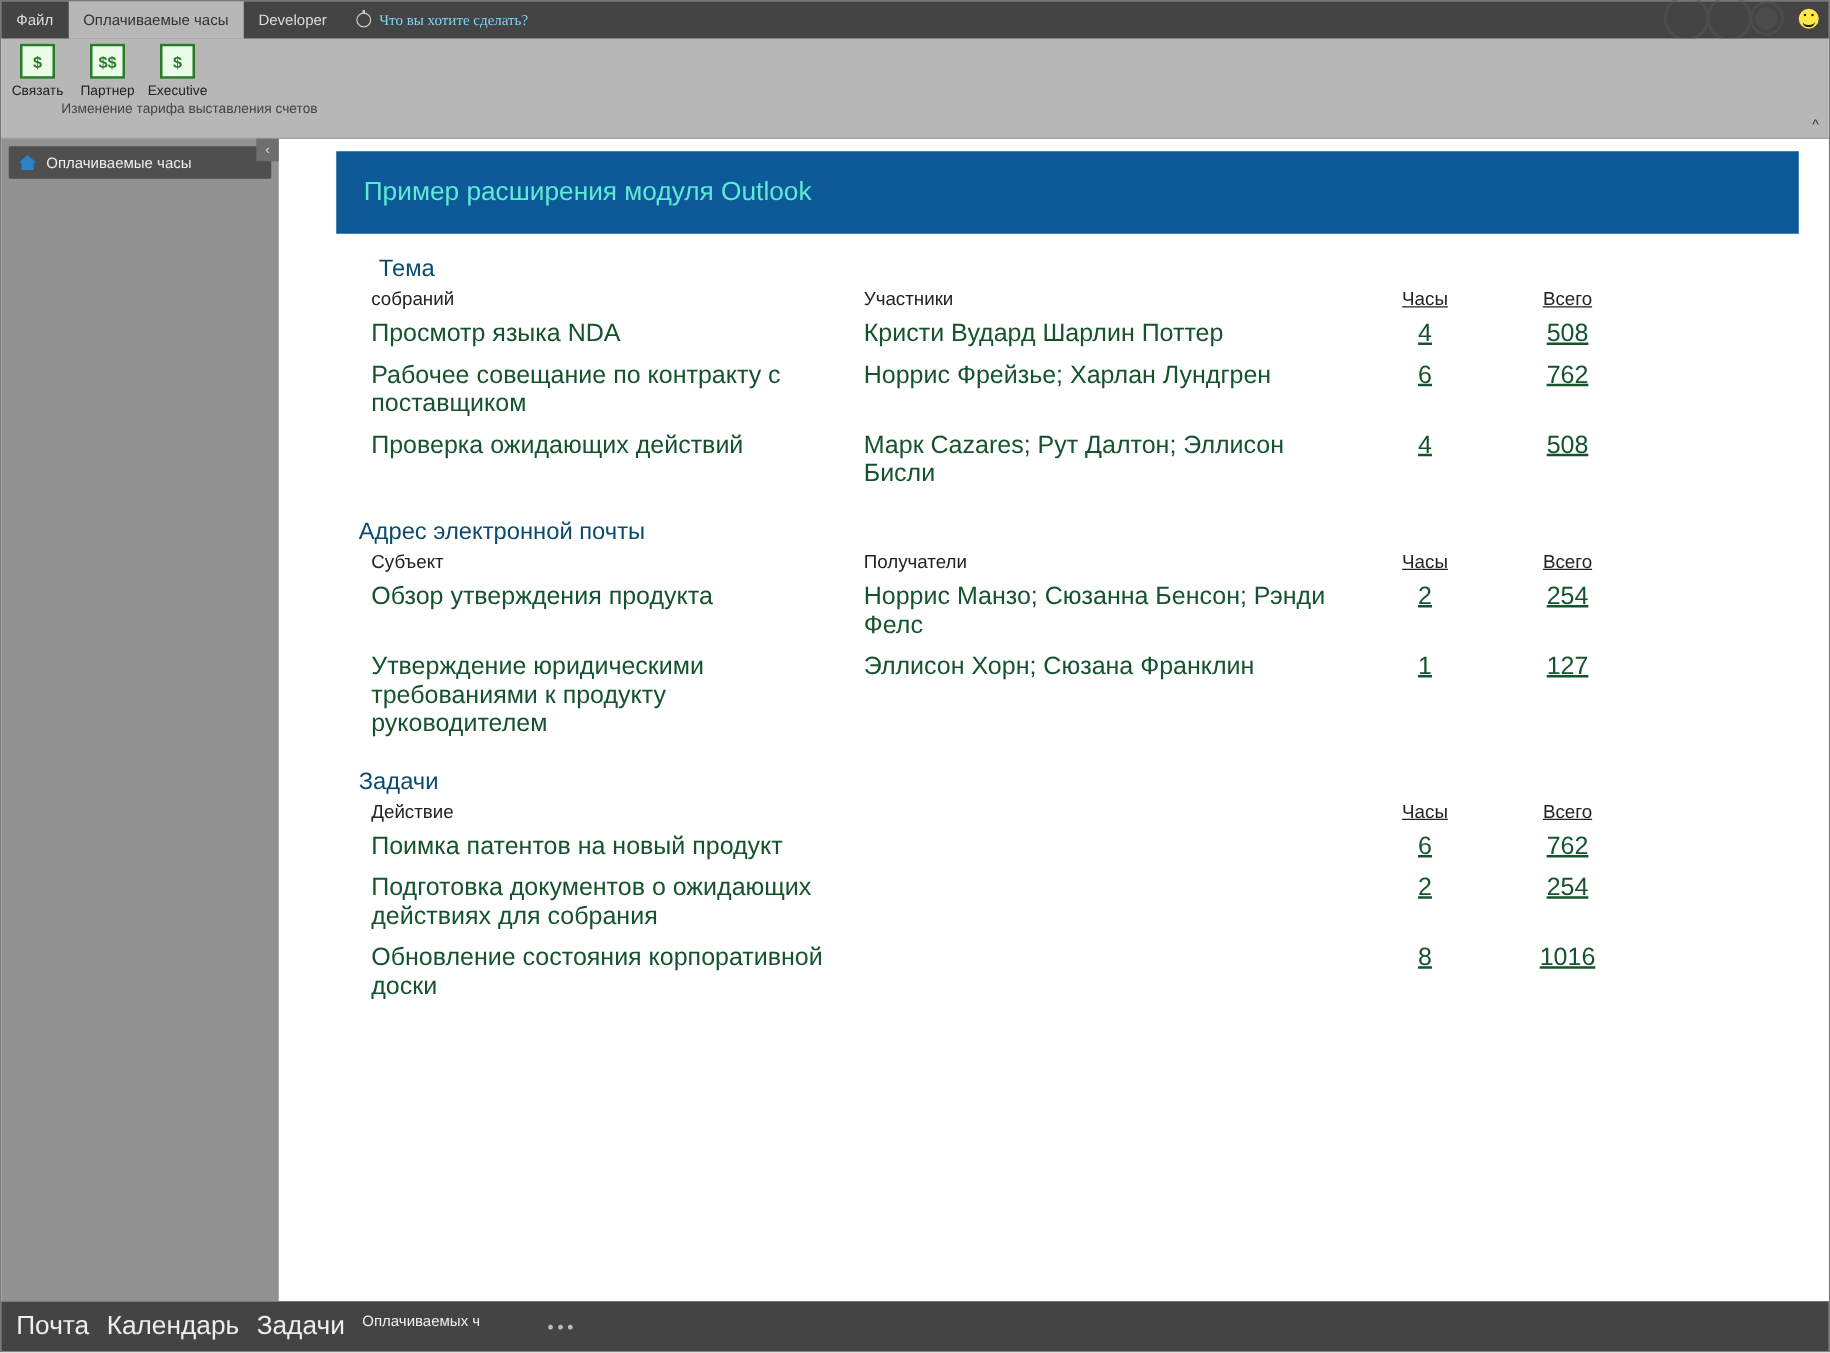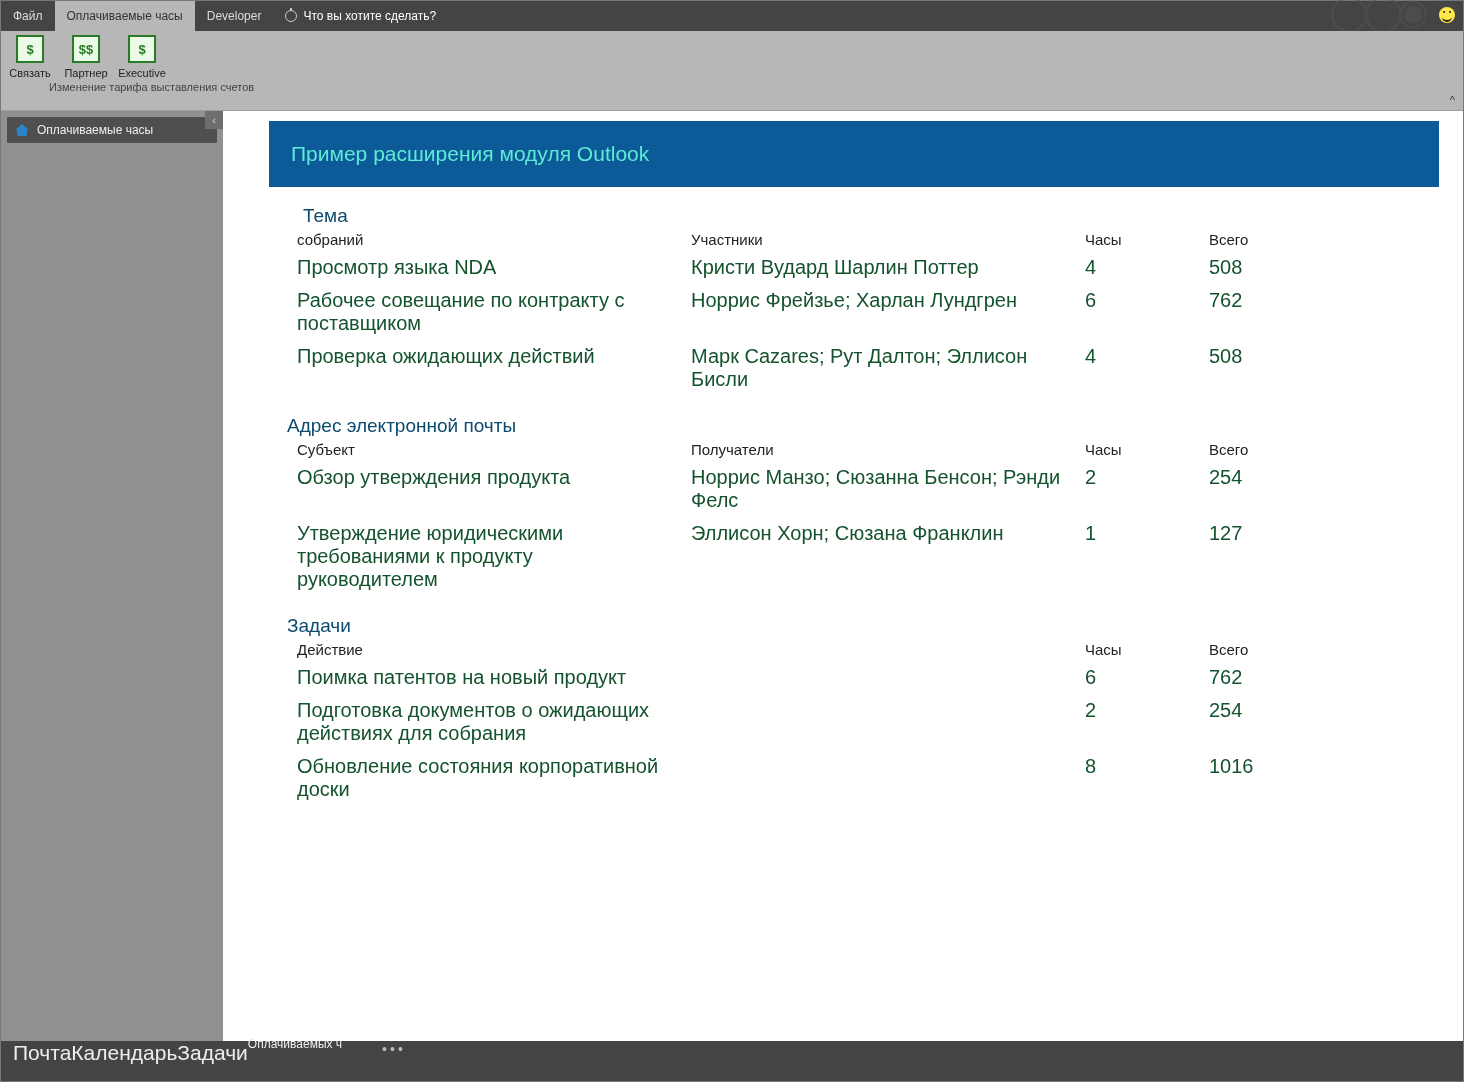--- a/index.html
+++ b/index.html
@@ -3,21 +3,21 @@
 <meta charset="utf-8">
 <style>
   * { box-sizing: border-box; margin: 0; padding: 0; }
   html, body { width: 1464px; height: 1082px; font-family: "Segoe UI", Arial, sans-serif; overflow: hidden; background: #fff; }
   .root { width: 1464px; height: 1082px; position: relative; display: flex; flex-direction: column; border: 1px solid #777; }
 
   
   .titlebar { height: 30px; background: #444444; display: flex; align-items: center; color: #ddd; font-size: 12px; position: relative; }
   .titlebar .tab { padding: 0 12px; height: 100%; display: flex; align-items: center; cursor: pointer; }
   .titlebar .tab.active { background: #b7b7b7; color: #333; }
-  .titlebar .tellme { display: flex; align-items: center; gap: 6px; padding: 0 12px; color: #ffffff; }
+  .titlebar .tellme { display: flex; align-items: center; gap: 6px; padding: 0 12px; color: #7dd3fc; font-family: Liberation Serif, serif; }
   .titlebar .bulb { width: 12px; height: 12px; border: 1px solid #ccc; border-radius: 50%; position: relative; }
   .titlebar .bulb::after { content:""; position:absolute; left:4px; top:-3px; width:2px; height:3px; background:#ccc; }
   .titlebar .smiley { position: absolute; right: 8px; top: 6px; width: 16px; height: 16px; background: #ffe94a; border-radius: 50%; }
   .titlebar .smiley::before { content:""; position:absolute; left:4px; top:4px; width:2px; height:2px; background:#222; border-radius:50%; box-shadow: 6px 0 0 #222; }
   .titlebar .smiley::after { content:""; position:absolute; left:3px; top:9px; width:10px; height:4px; border-bottom:2px solid #222; border-radius: 0 0 8px 8px; }
   .titlebar .deco { position:absolute; right:40px; top:-10px; color:#555; font-size:36px; letter-spacing:-6px; opacity:.5; }
 
   
   .ribbon { height: 80px; background: #b7b7b7; border-bottom: 1px solid #9d9d9d; position: relative; display: flex; }
   .ribbon .group { display: flex; flex-direction: column; height: 100%; }
@@ -35,28 +35,28 @@
   .sidebar .nav-item .home { width: 14px; height: 12px; background:#2a84c7; position:relative; clip-path: polygon(50% 0, 100% 50%, 85% 50%, 85% 100%, 15% 100%, 15% 50%, 0 50%); }
 
   .content { flex:1; background: #fff; overflow: auto; }
   .page { margin: 10px 24px 10px 46px; }
   .banner { background: #0d5a99; color: #5eead4; height: 66px; display: flex; align-items: center; padding: 0 22px; font-size: 21px; font-weight: 400; }
 
   .section { margin-top: 18px; }
   .section-title { font-size: 19px; color: #0c4a6e; margin: 0 0 2px 14px; }
   .grid-head, .grid-row { display: grid; grid-template-columns: 380px 380px 110px 90px; column-gap: 14px; align-items: baseline; }
   .grid-head { font-size: 15px; color: #222; padding: 2px 0 4px 28px; }
-  .grid-head .h3, .grid-head .h4, .grid-row .c3, .grid-row .c4 { text-align: left; }
+  .grid-head .h3, .grid-head .h4, .grid-row .c3, .grid-row .c4 { text-align: center; text-decoration: underline; }
   .grid-row { font-size: 20px; color: #14532d; padding: 4px 0 6px 28px; }
   .grid-row .c3, .grid-row .c4 { font-variant-numeric: tabular-nums; }
   .grid-head.small { font-size: 15px; }
   .grid-wrap { }
 
   
-  .navbar { height: 40px; background: #444444; color: #eee; display: flex; padding: 0 12px; font-size: 21px; }
+  .navbar { height: 40px; background: #444444; color: #eee; display: flex; align-items: center; padding: 0 12px; font-size: 21px; gap: 14px; }
   .navbar .nav { cursor: pointer; }
   .navbar .small { font-size: 12px; position: relative; top: -4px; }
   .navbar .dots { font-size: 14px; letter-spacing: 3px; opacity: .7; margin-left: 40px; cursor:pointer; }
 </style>
 </head>
 <body>
 
 <div class="root">
 
   <div class="titlebar">

